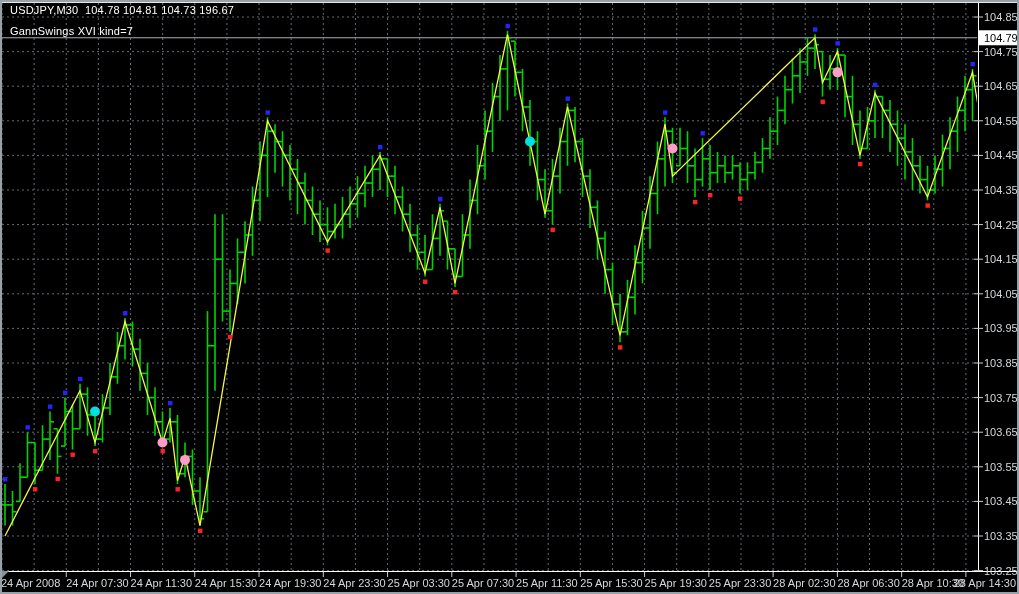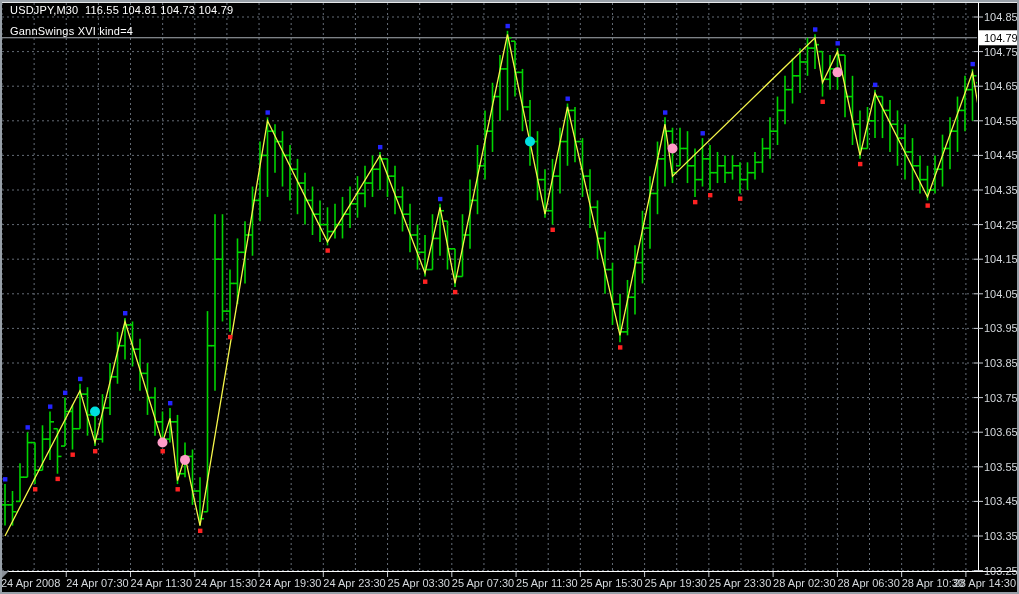--- a/index.html
+++ b/index.html
@@ -587,15 +587,15 @@
         <line x1="837.3800000000001" y1="572" x2="837.3800000000001" y2="577" stroke="#c8ccd2" stroke-width="1"></line>
         <text x="837.3800000000001" y="587" fill="#d4d8dc" font-size="11px" text-anchor="start">28 Apr 06:30</text>
         <line x1="901.6400000000001" y1="572" x2="901.6400000000001" y2="577" stroke="#c8ccd2" stroke-width="1"></line>
         <text x="901.6400000000001" y="587" fill="#d4d8dc" font-size="11px" text-anchor="start">28 Apr 10:30</text>
         <line x1="965.9000000000001" y1="572" x2="965.9000000000001" y2="577" stroke="#c8ccd2" stroke-width="1"></line>
         <text x="1016" y="587" fill="#d4d8dc" font-size="11px" text-anchor="end">28 Apr 14:30</text>
       </g>
       <path d="M1,571 L9,571 L1,579 Z" fill="#8a9098"></path>
       <rect x="1" y="1" width="1017" height="592" fill="none" stroke="#98a0a8" stroke-width="2"></rect>
     </svg>
-  <div class="hdr" id="hdr-symbol">USDJPY,M30  116.55 104.81 104.73 104.79</div>
-  <div class="hdr" id="hdr-ind">GannSwings XVI kind=4</div>
+  <div class="hdr" id="hdr-symbol">USDJPY,M30  104.78 104.81 104.73 196.67</div>
+  <div class="hdr" id="hdr-ind">GannSwings XVI kind=7</div>
 </div>
 
 </body></html>

